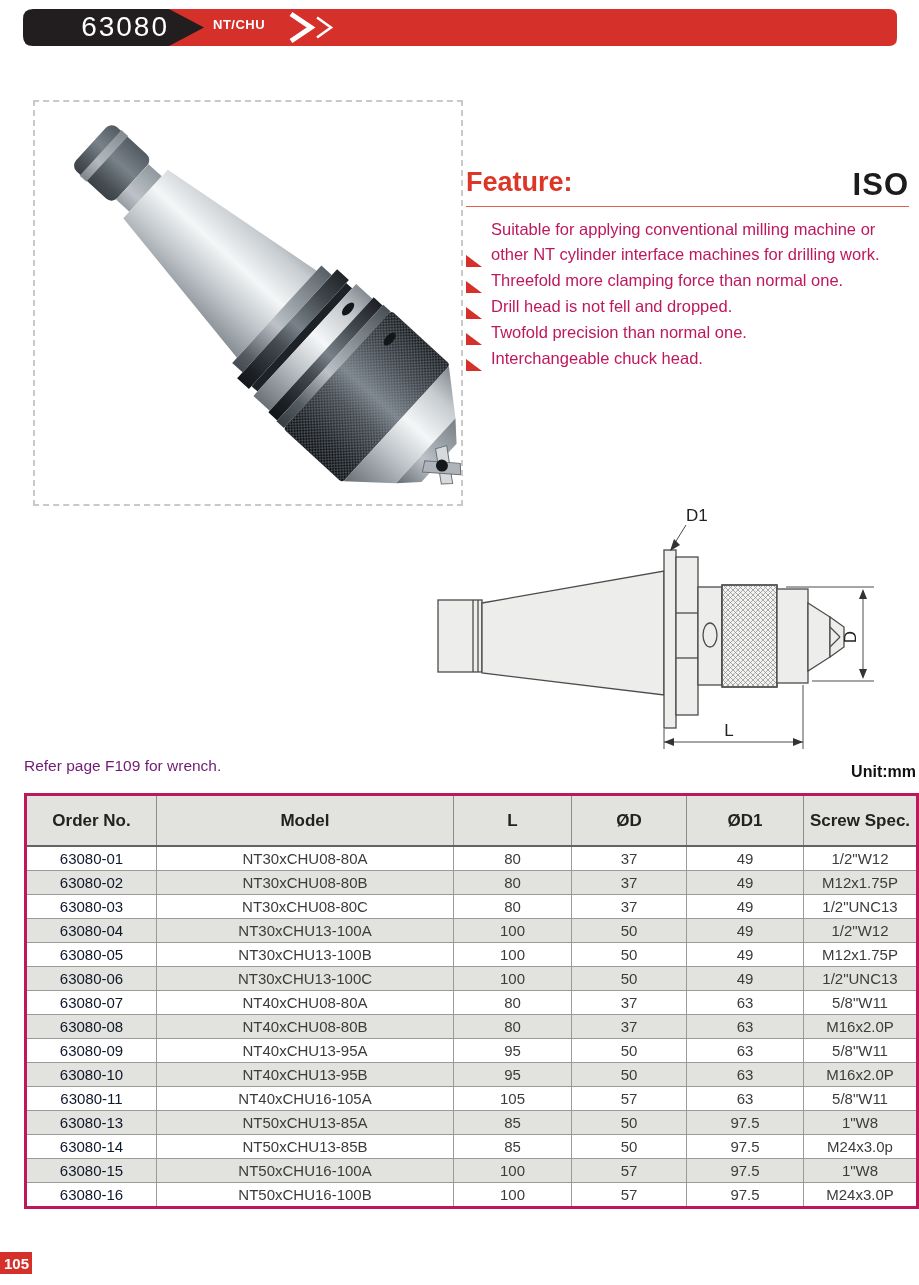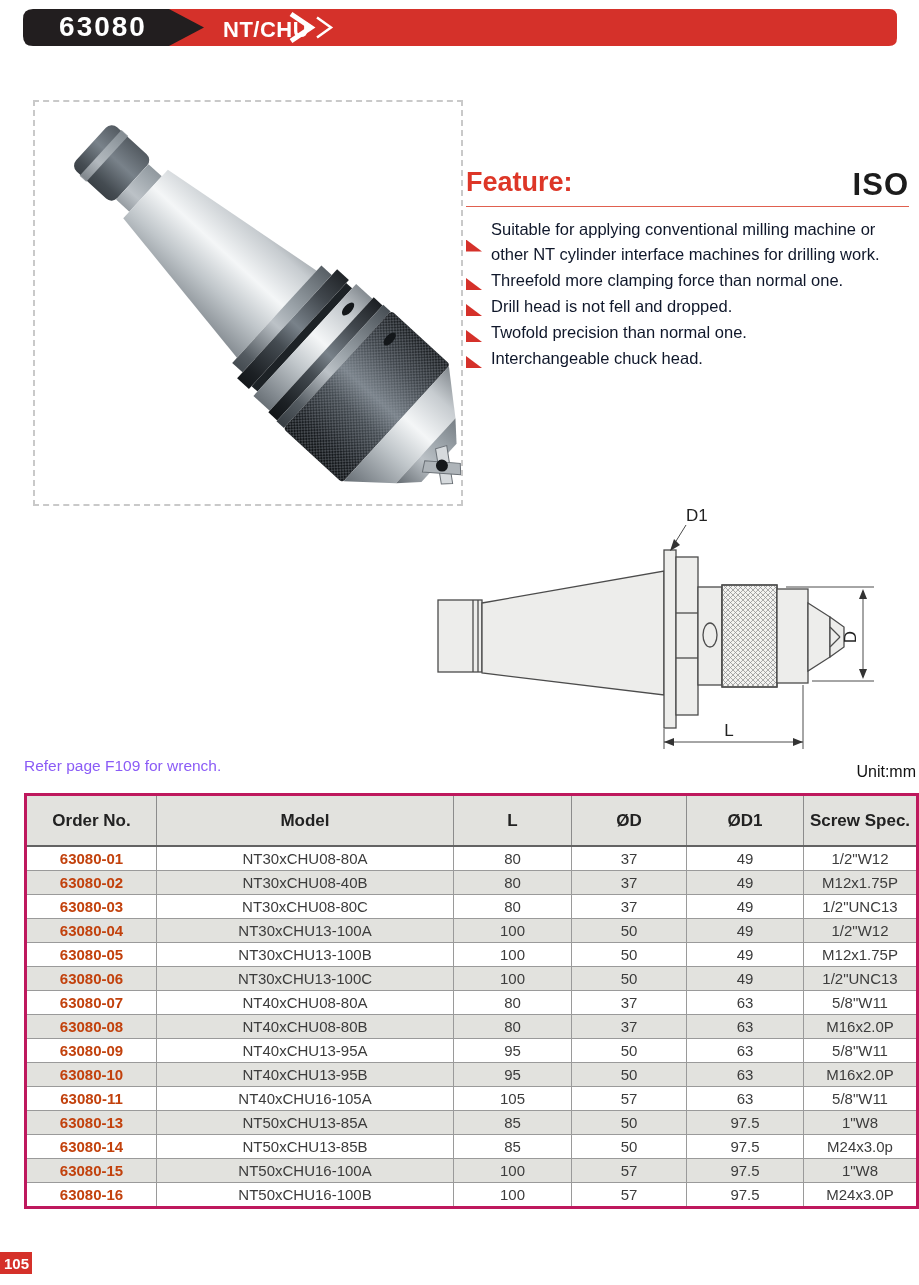--- a/index.html
+++ b/index.html
@@ -2,54 +2,54 @@
 <html><head>
 <meta charset="utf-8">
 <style>
   html,body{margin:0;padding:0;background:#ffffff;}
   .page{position:relative;width:919px;height:1285px;background:#ffffff;overflow:hidden;
         font-family:"Liberation Sans",sans-serif;color:#333;}
 
   
   .header-bar{position:absolute;left:23px;top:9px;width:874px;height:37px;}
   .header-bar svg{position:absolute;left:0;top:0;}
-  .hdr-code{position:absolute;left:14px;top:2px;width:132px;text-align:center;color:#fff;
-            font-size:28px;font-weight:bold;letter-spacing:2px;}
-  .hdr-cat{position:absolute;left:190px;top:8px;color:#fff;font-size:22px;font-weight:bold;letter-spacing:.5px;margin-left:10px;}
+  .hdr-code{position:absolute;left:14px;top:2px;width:132px;text-align:right;color:#fff;
+            font-size:28px;font-weight:normal;letter-spacing:2px;}
+  .hdr-cat{position:absolute;left:190px;top:8px;color:#fff;font-size:13px;font-weight:bold;letter-spacing:.5px;}
   .hdr-title{position:absolute;left:332px;top:6px;color:#fff;font-size:19px;font-weight:normal;letter-spacing:.3px;margin-top:40px;}
 
   
   .photo-box{position:absolute;left:33px;top:100px;width:430px;height:406px;
              border:2px dashed #c9c9c9;box-sizing:border-box;background:#fff;}
 
   
   .feature{position:absolute;left:466px;top:167px;width:443px;}
   .feature-head{display:flex;justify-content:space-between;align-items:flex-start;
                 border-bottom:1.5px solid #e0604f;padding-bottom:3px;}
   .feature-title{color:#dd3627;font-size:27px;font-weight:bold;}
   .iso-label{color:#1c1c1c;font-size:31px;font-weight:bold;letter-spacing:1px;}
   .feature-list{list-style:none;margin:10px 0 0 0;padding:0;}
-  .feature-list li{display:flex;align-items:center;gap:9px;font-size:16.5px;
-                   color:#0f172a;line-height:25px;margin-bottom:1px;}
+  .feature-list li{display:flex;align-items:flex-end;gap:9px;font-size:16.5px;
+                   color:#be185d;line-height:25px;margin-bottom:1px;}
   .bullet{flex:0 0 16px;width:16px;height:12px;margin-top:7px;background:#d5312a;
           clip-path:polygon(0 0,100% 100%,0 100%);}
 
   
-  .note-left{position:absolute;left:24px;top:757px;font-size:15.5px;color:#8b5cf6;}
-  .note-unit{position:absolute;right:3px;top:763px;font-size:16px;font-weight:normal;color:#111;}
+  .note-left{position:absolute;left:24px;top:757px;font-size:15.5px;color:#701a75;}
+  .note-unit{position:absolute;right:3px;top:763px;font-size:16px;font-weight:bold;color:#111;}
 
   
   table.spec{position:absolute;left:24px;top:793px;width:892px;border-collapse:collapse;
              table-layout:fixed;border:3px solid #be185d;}
   table.spec th{height:47px;background:#e2e2de;border:1px solid #8c8c8c;border-bottom:2px solid #636363;
                 font-size:17px;font-weight:bold;color:#222;}
   table.spec td{height:23px;border:1px solid #9a9a9a;text-align:center;font-size:15px;
                 color:#3c3c3c;padding:0;}
   table.spec tbody tr:nth-child(even){background:#e2e2de;}
-  table.spec td.order{font-weight:bold;color:#c2410c;}
+  table.spec td.order{font-weight:normal;color:#0f172a;}
 
   
   .page-badge{position:absolute;left:0;top:1252px;width:32px;height:22px;background:#d5312a;
               color:#fff;font-weight:bold;font-size:15px;display:flex;align-items:center;
               justify-content:flex-end;padding-right:3px;box-sizing:border-box;}
 
   .diagram{position:absolute;left:428px;top:495px;}
 </style>
 </head>
 <body>
@@ -225,21 +225,21 @@
         <tr>
           <td class="order">63080-01</td>
           <td>NT30xCHU08-80A</td>
           <td>80</td>
           <td>37</td>
           <td>49</td>
           <td>1/2"W12</td>
         </tr>
         <tr>
           <td class="order">63080-02</td>
-          <td>NT30xCHU08-40B</td>
+          <td>NT30xCHU08-80B</td>
           <td>80</td>
           <td>37</td>
           <td>49</td>
           <td>M12x1.75P</td>
         </tr>
         <tr>
           <td class="order">63080-03</td>
           <td>NT30xCHU08-80C</td>
           <td>80</td>
           <td>37</td>

